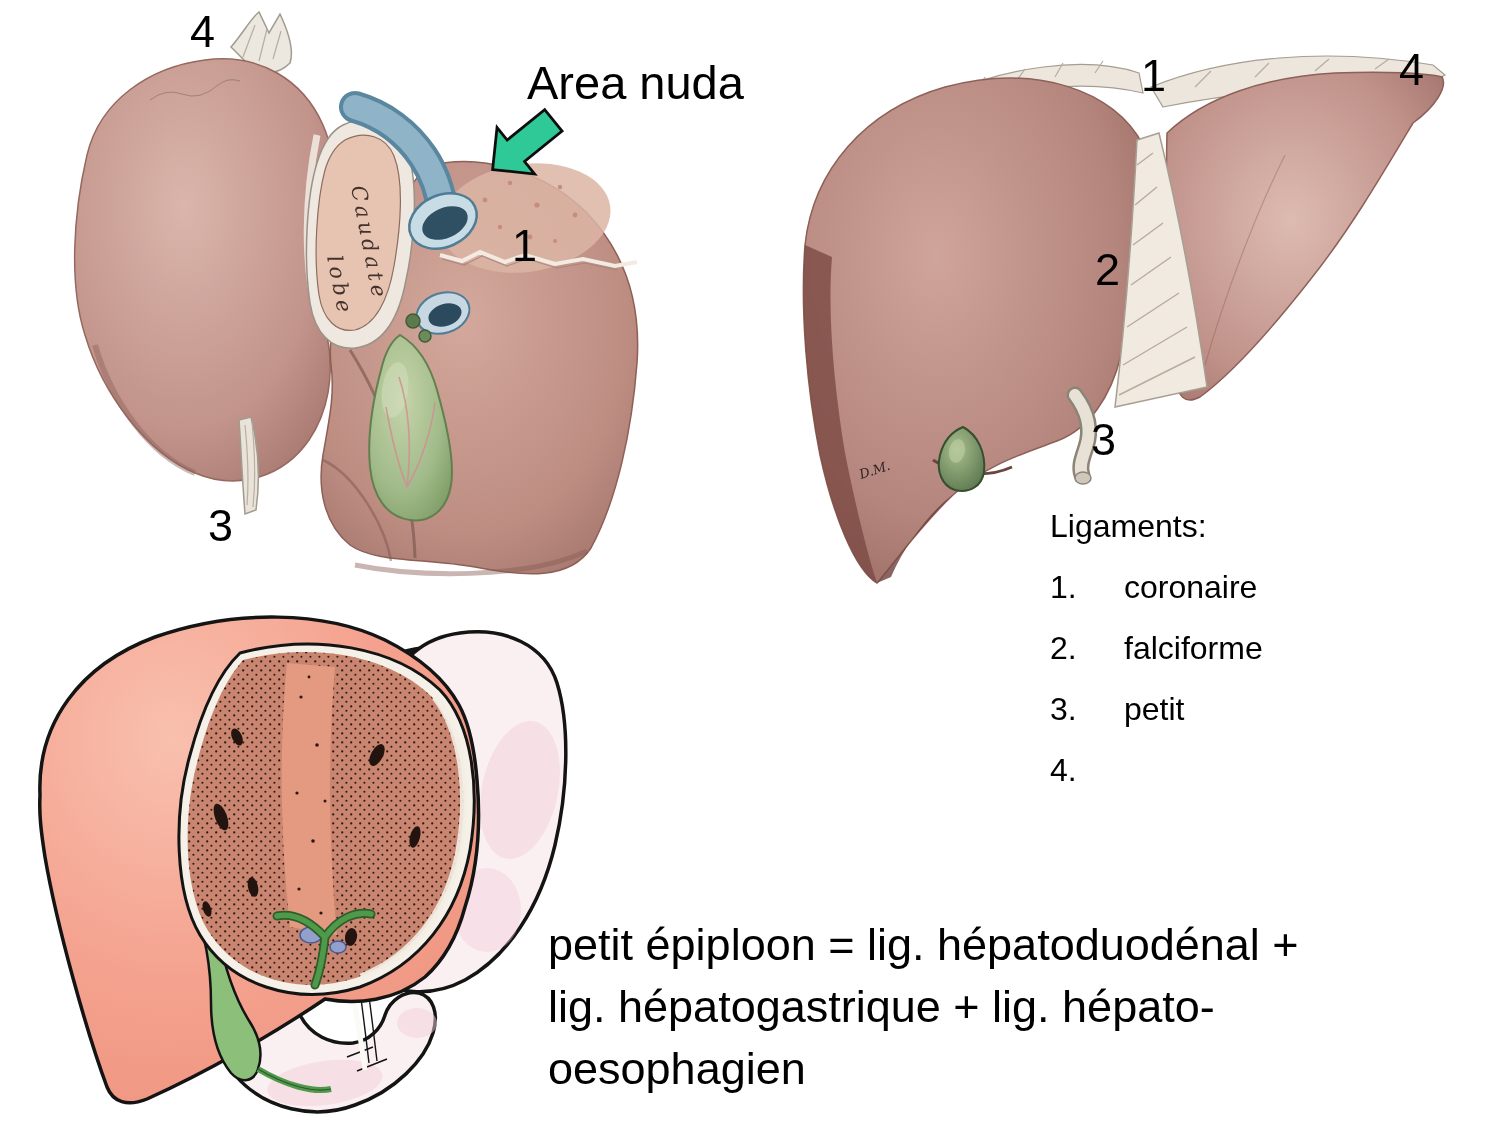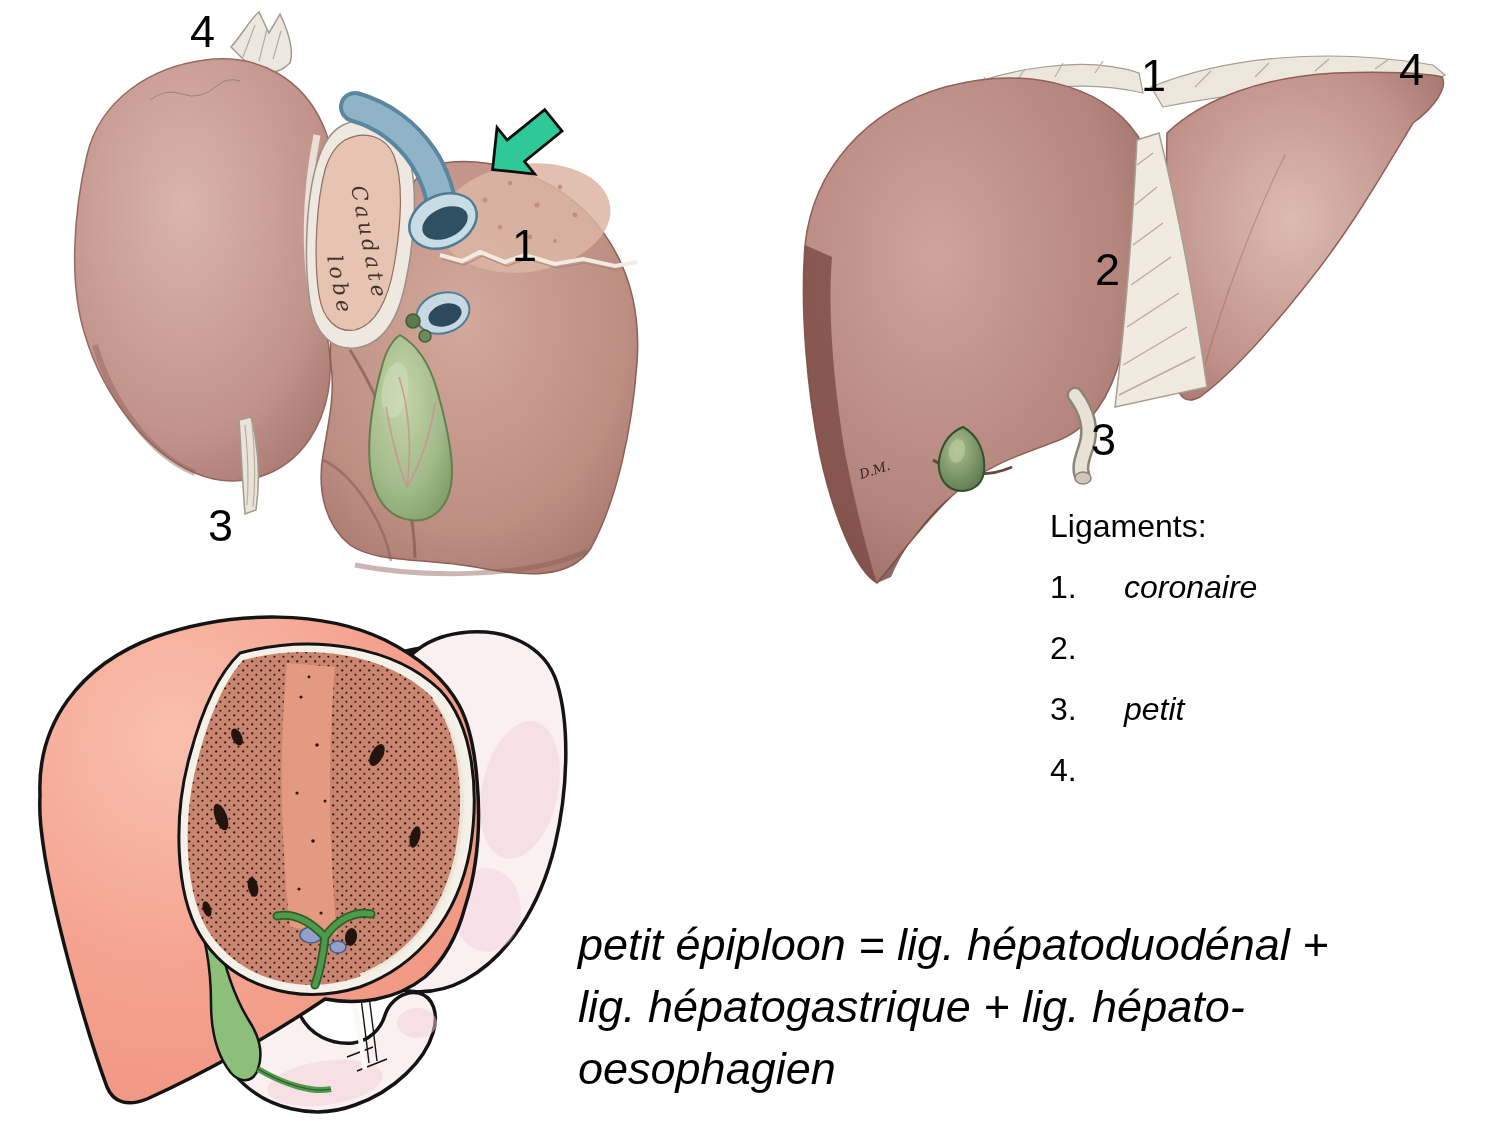--- a/index.html
+++ b/index.html
@@ -6,23 +6,23 @@
   #slide{
     position:relative;width:1500px;height:1125px;background:#ffffff;
     font-family:"Liberation Sans",sans-serif;color:#000;overflow:hidden;
   }
   .fig{position:absolute;}
   .lbl{position:absolute;font-size:45px;line-height:1.05;color:#000;white-space:nowrap;}
   .annot{position:absolute;font-size:47px;line-height:1.05;color:#000;white-space:nowrap;}
   #ligaments{position:absolute;left:1050px;top:496px;font-size:32px;line-height:61px;}
   #ligaments .row{display:flex;}
   #ligaments .num{width:74px;flex:0 0 74px;}
-  #ligaments .lab{white-space:pre-line;font-style:italic;}
-  #footnote{position:absolute;left:578px;top:914px;width:920px;
-    font-size:45px;line-height:62px;white-space:pre-line;font-style:italic;}
+  #ligaments .lab{white-space:pre-line;}
+  #footnote{position:absolute;left:548px;top:914px;width:920px;
+    font-size:45px;line-height:62px;white-space:pre-line;}
   svg text.script{font-family:"DejaVu Serif",serif;font-style:italic;fill:#43332c;}
   svg text.sig{font-family:"DejaVu Serif",serif;font-style:italic;fill:#2e2420;}
 </style>
 </head>
 <body>
 
 <div id="slide">
 
   <svg class="fig" style="left:55px;top:5px" width="620" height="600" viewBox="0 0 620 600">
     <defs>
@@ -287,36 +287,38 @@
 
     <g>
       <ellipse cx="286" cy="330" rx="11" ry="8" fill="#93a0cc" stroke="#4a5a90" stroke-width="1.5"></ellipse>
       <ellipse cx="313" cy="342" rx="8" ry="6" fill="#93a0cc" stroke="#4a5a90" stroke-width="1.5"></ellipse>
       <path d="M300,332 C285,316 268,308 252,311 M300,332 C313,313 331,306 346,309 M300,332 C298,352 295,366 290,380" fill="none" stroke="#2e5e2c" stroke-width="9" stroke-linecap="round"></path>
       <path d="M300,332 C285,316 268,308 252,311 M300,332 C313,313 331,306 346,309 M300,332 C298,352 295,366 290,380" fill="none" stroke="#4f9a4a" stroke-width="5.5" stroke-linecap="round"></path>
     </g>
   </svg>
 
   <div class="lbl" style="left:190px;top:8px">4</div>
+  <div class="annot" style="left:527px;top:58px">Area nuda</div>
   <div class="lbl" style="left:512px;top:222px">1</div>
   <div class="lbl" style="left:208px;top:502px">3</div>
 
   <div class="lbl" style="left:1141px;top:52px">1</div>
   <div class="lbl" style="left:1399px;top:46px">4</div>
   <div class="lbl" style="left:1095px;top:246px">2</div>
   <div class="lbl" style="left:1091px;top:416px">3</div>
 
   <div id="ligaments">
     <div>Ligaments:</div>
     <div class="row">
       <span class="num">1.</span>
       <span class="lab">coronaire</span>
     </div>
     <div class="row">
       <span class="num">2.</span>
+      <span class="lab">falciforme</span>
     </div>
     <div class="row">
       <span class="num">3.</span>
       <span class="lab">petit</span>
     </div>
     <div class="row">
       <span class="num">4.</span>
     </div>
   </div>
 

